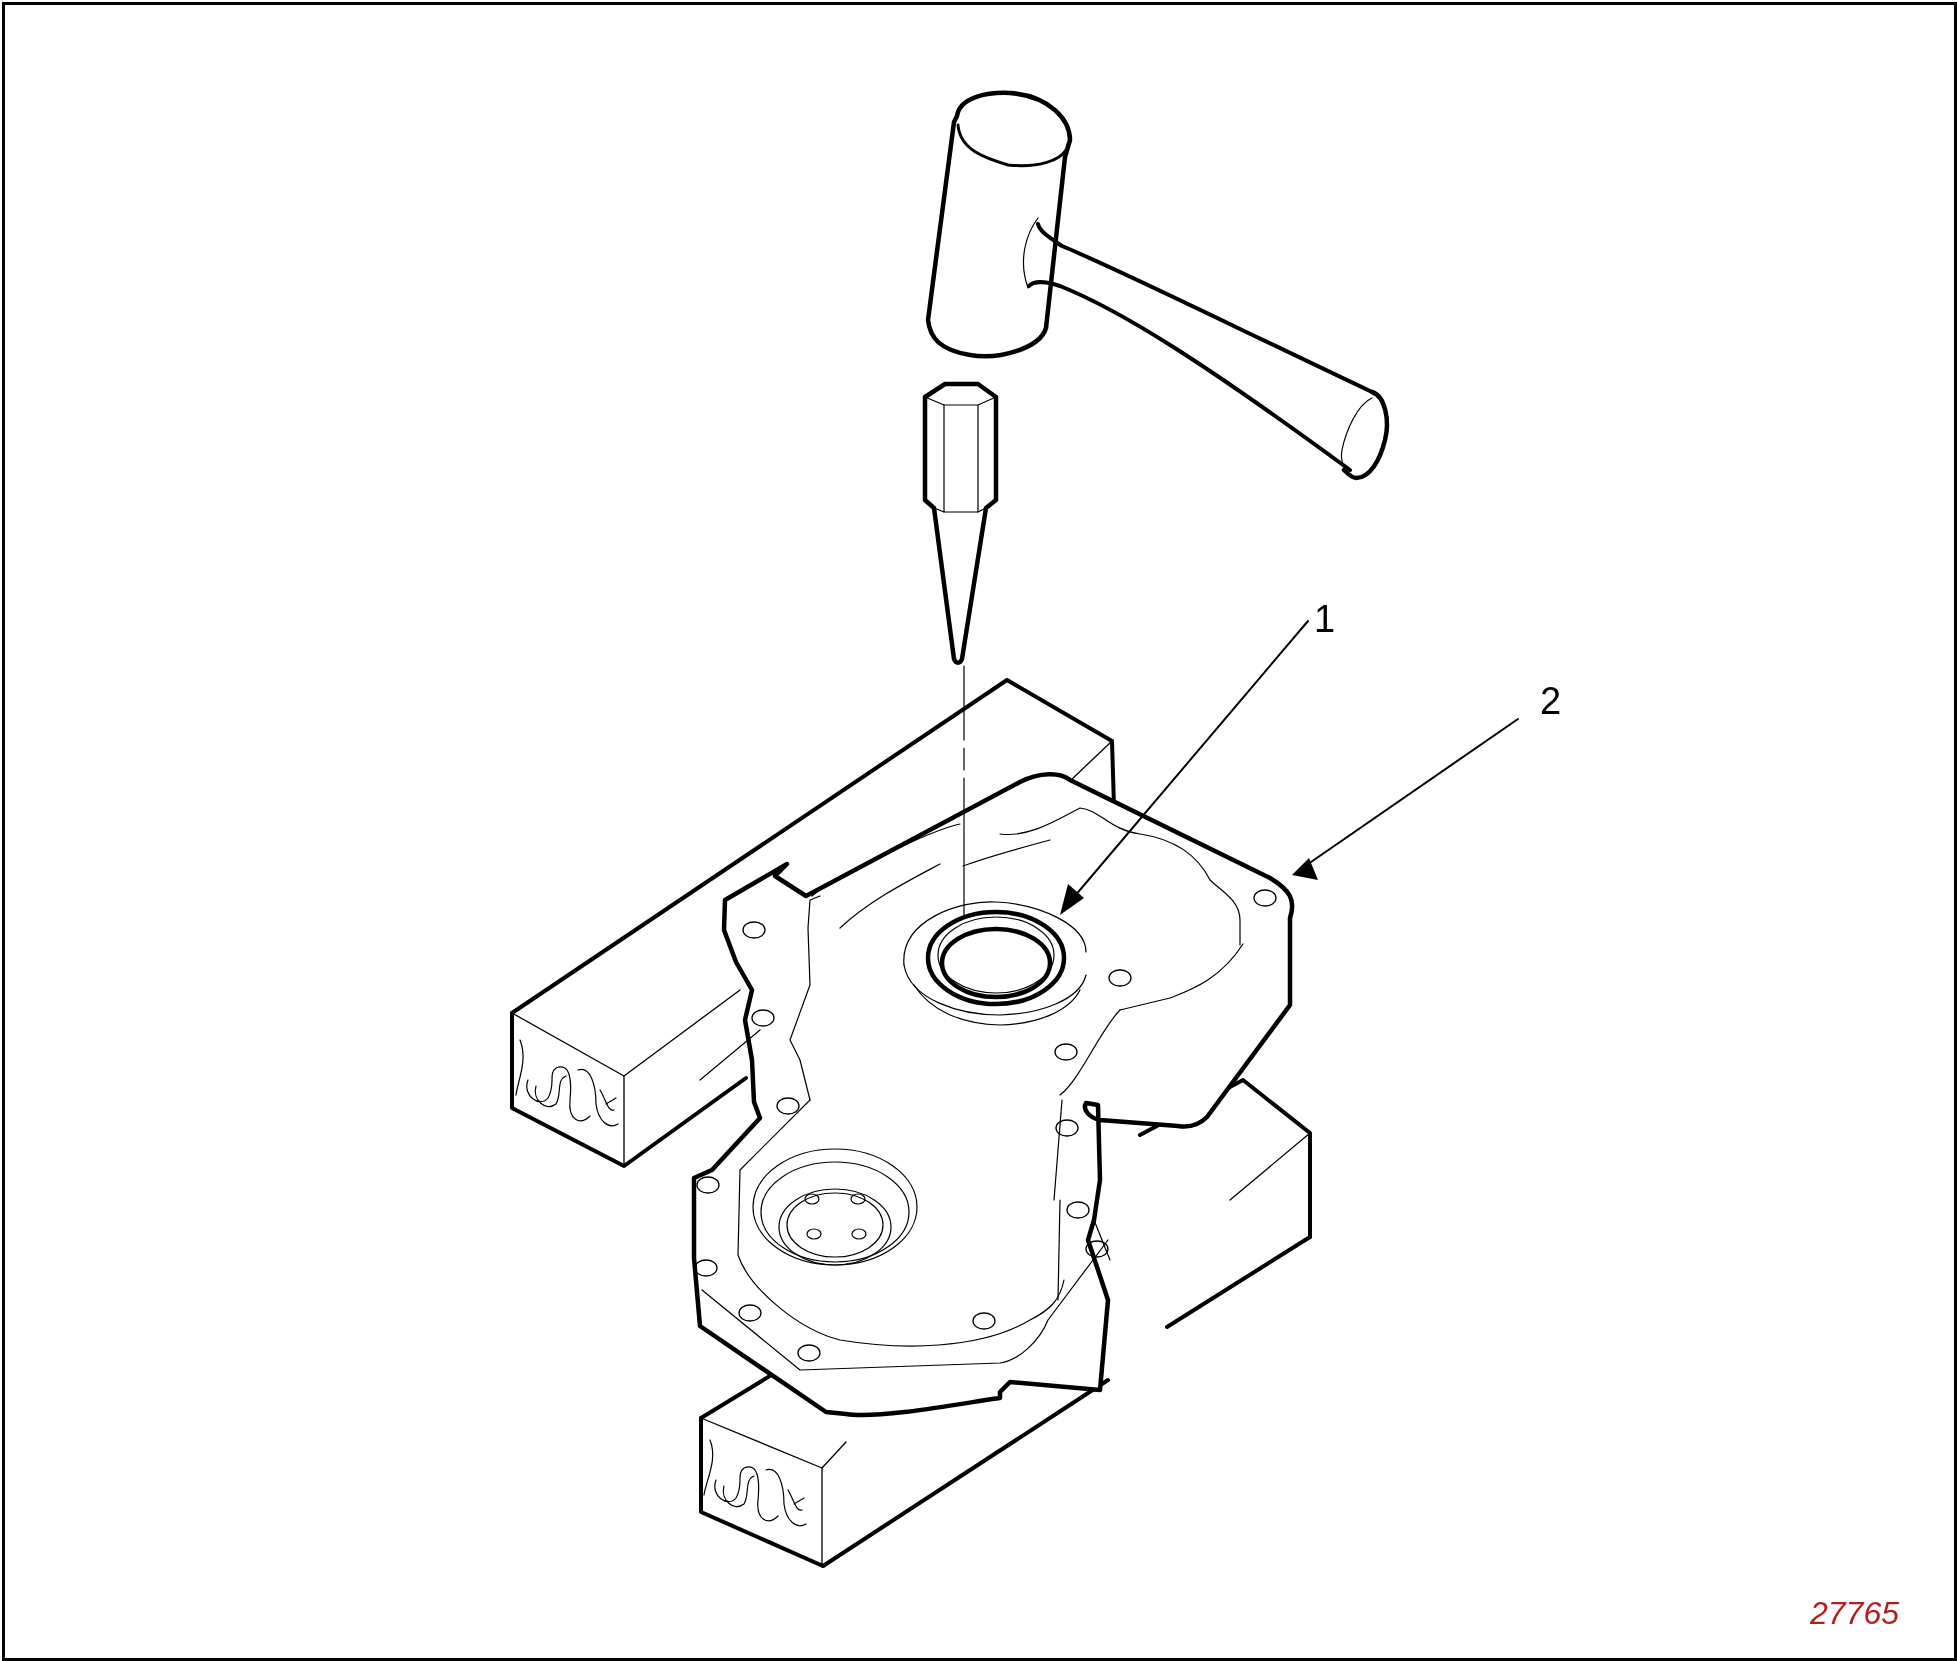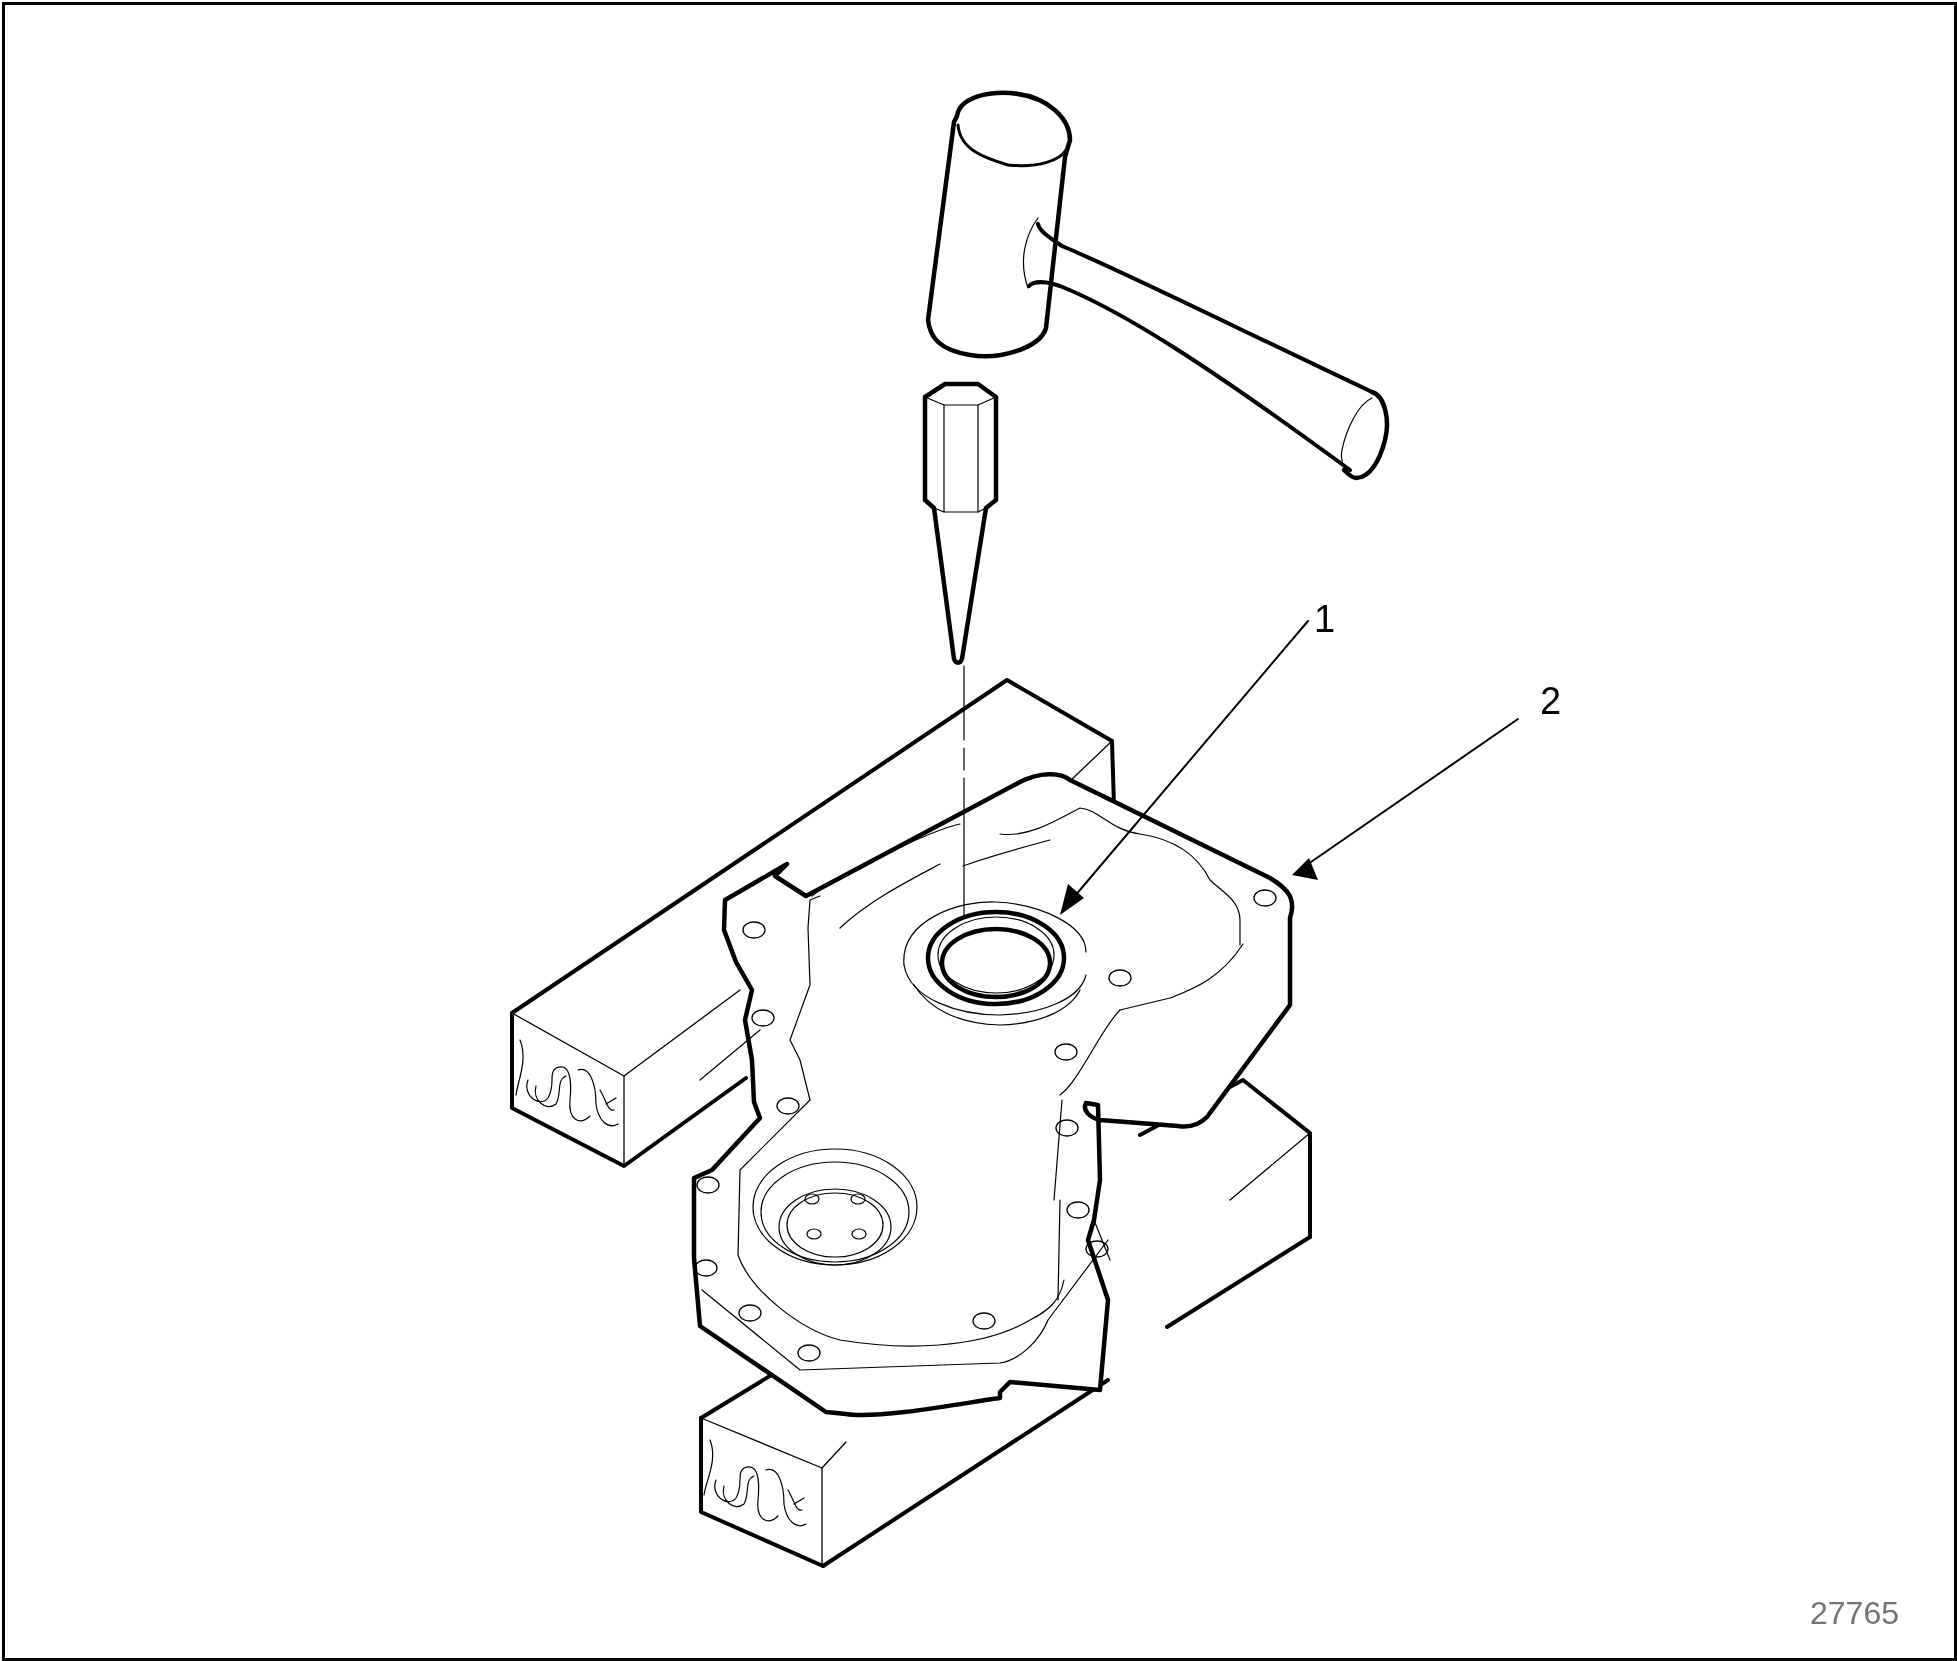--- a/index.html
+++ b/index.html
@@ -1,20 +1,20 @@
 <!DOCTYPE html>
 <html><head>
 <meta charset="utf-8">
 <style>
   html, body { margin:0; padding:0; background:#ffffff; }
   body { width:1957px; height:1661px; position:relative; overflow:hidden; font-family:"Liberation Sans", sans-serif; }
   .frame { position:absolute; left:2px; top:2px; width:1949px; height:1653px; border:3px solid #000; box-sizing:content-box; }
   svg.art { position:absolute; left:0; top:0; }
   .callout { position:absolute; font-family:"Liberation Sans", sans-serif; font-size:38px; color:#000; line-height:1; }
-  .figno { position:absolute; font-family:"Liberation Sans", sans-serif; font-size:32px; color:#737373; line-height:1; }
+  .figno { position:absolute; font-family:"Liberation Sans", sans-serif; font-size:32px; color:#b91c1c; line-height:1;font-style:italic; }
 </style>
 </head>
 <body>
 
 <div class="frame"></div>
 
 <svg class="art" width="1957" height="1661" viewBox="0 0 1957 1661">
   <g fill="none" stroke="#000" stroke-linejoin="round" stroke-linecap="round">
 
     <g>

